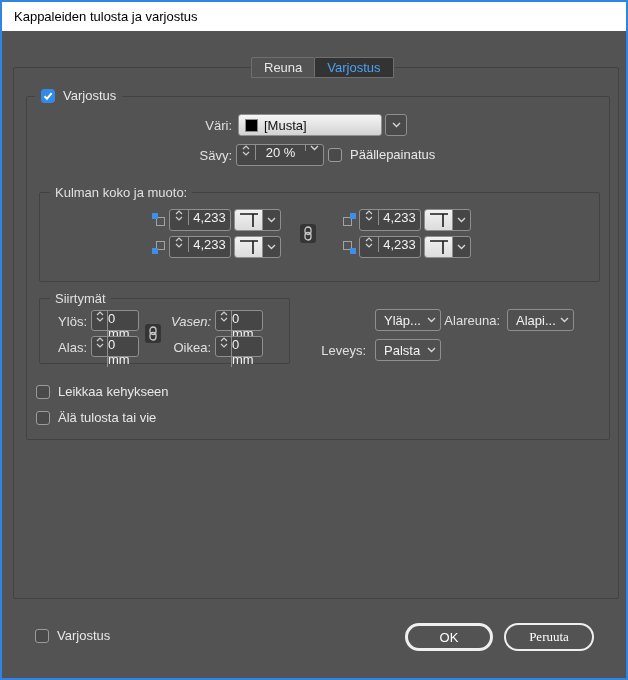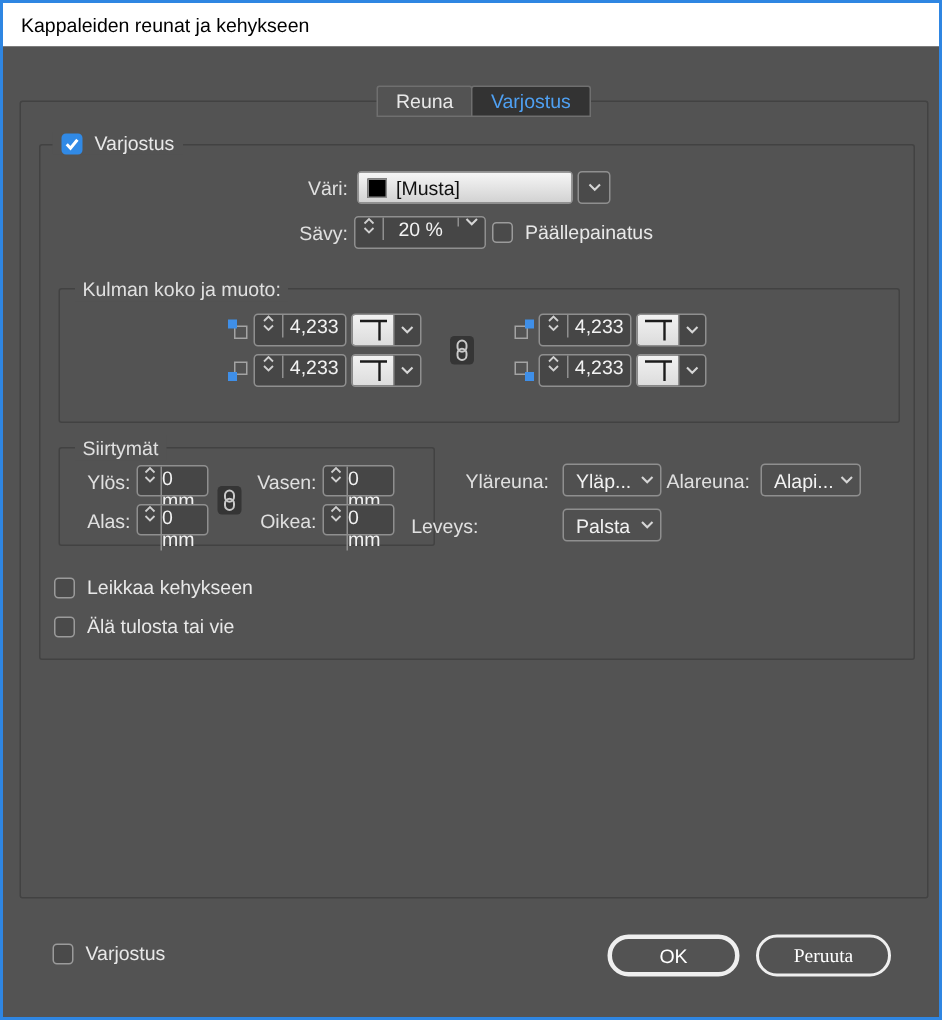--- a/index.html
+++ b/index.html
@@ -102,21 +102,21 @@
   }
   .btn.default { border-width:3px; }
 
   svg { display:block; }
 </style>
 </head>
 <body>
 
 <div class="dialog">
   <div class="titlebar">
-    <span class="title">Kappaleiden reunat ja kehykseen</span>
+    <span class="title">Kappaleiden tulosta ja varjostus</span>
   </div>
 
   <div class="panel">
 
     <div class="tabs">
       <div class="tab inactive">
         <span>Reuna</span>
       </div>
       <div class="tab active">
         <span>Varjostus</span>
@@ -321,21 +321,21 @@
           <span class="seg val">0 mm</span>
         </div>
 
         <div class="linkbtn" style="left:105px; top:25px;">
           <svg width="10" height="15" viewBox="0 0 10 15">
             <rect x="2" y="1" width="6" height="7.5" rx="3" fill="none" stroke="#c9c9c9" stroke-width="1.3"></rect>
             <rect x="2" y="6.5" width="6" height="7.5" rx="3" fill="none" stroke="#c9c9c9" stroke-width="1.3"></rect>
           </svg>
         </div>
 
-        <div class="r-lbl" style="left:110px; top:15px; width:61px;">Vasen:</div>
+        <div class="r-lbl" style="left:110px; top:15px; width:61px;font-style:italic;">Vasen:</div>
         <div class="fg" style="left:175px; top:11px; width:48px; height:21px;">
           <span class="seg stepper" style="width:15px;">
             <svg width="8" height="5" viewBox="0 0 8 5">
                 <polyline points="1,4 4,1 7,4" fill="none" stroke="#cfcfcf" stroke-width="1.2"></polyline>
               </svg>
             <svg width="8" height="5" viewBox="0 0 8 5">
                 <polyline points="1,1 4,4 7,1" fill="none" stroke="#cfcfcf" stroke-width="1.2"></polyline>
               </svg>
           </span>
           <span class="seg val">0 mm</span>
@@ -348,36 +348,35 @@
                 <polyline points="1,4 4,1 7,4" fill="none" stroke="#cfcfcf" stroke-width="1.2"></polyline>
               </svg>
             <svg width="8" height="5" viewBox="0 0 8 5">
                 <polyline points="1,1 4,4 7,1" fill="none" stroke="#cfcfcf" stroke-width="1.2"></polyline>
               </svg>
           </span>
           <span class="seg val">0 mm</span>
         </div>
       </div>
 
-      <div class="r-lbl" style="left:200px; top:216px; width:139px;">Yläreuna:</div>
       <div class="dd" style="left:348px; top:212px; width:66px;">
         <span class="t">Yläp...</span>
         <svg width="9" height="6" viewBox="0 0 9 6">
             <polyline points="1,1 4.5,4.5 8,1" fill="none" stroke="#d6d6d6" stroke-width="1.4"></polyline>
           </svg>
       </div>
       <div class="r-lbl" style="left:380px; top:216px; width:93px;">Alareuna:</div>
       <div class="dd" style="left:480px; top:212px; width:67px;">
         <span class="t">Alapi...</span>
         <svg width="9" height="6" viewBox="0 0 9 6">
             <polyline points="1,1 4.5,4.5 8,1" fill="none" stroke="#d6d6d6" stroke-width="1.4"></polyline>
           </svg>
       </div>
 
-      <div class="r-lbl" style="left:200px; top:246px; width:139px;text-align:center;">Leveys:</div>
+      <div class="r-lbl" style="left:200px; top:246px; width:139px;">Leveys:</div>
       <div class="dd" style="left:348px; top:242px; width:66px;">
         <span class="t">Palsta</span>
         <svg width="9" height="6" viewBox="0 0 9 6">
             <polyline points="1,1 4.5,4.5 8,1" fill="none" stroke="#d6d6d6" stroke-width="1.4"></polyline>
           </svg>
       </div>
 
       <div class="cb-row" style="left:9px; top:287px;">
         <span class="cb"></span>
         <span class="lbl">Leikkaa kehykseen</span>

